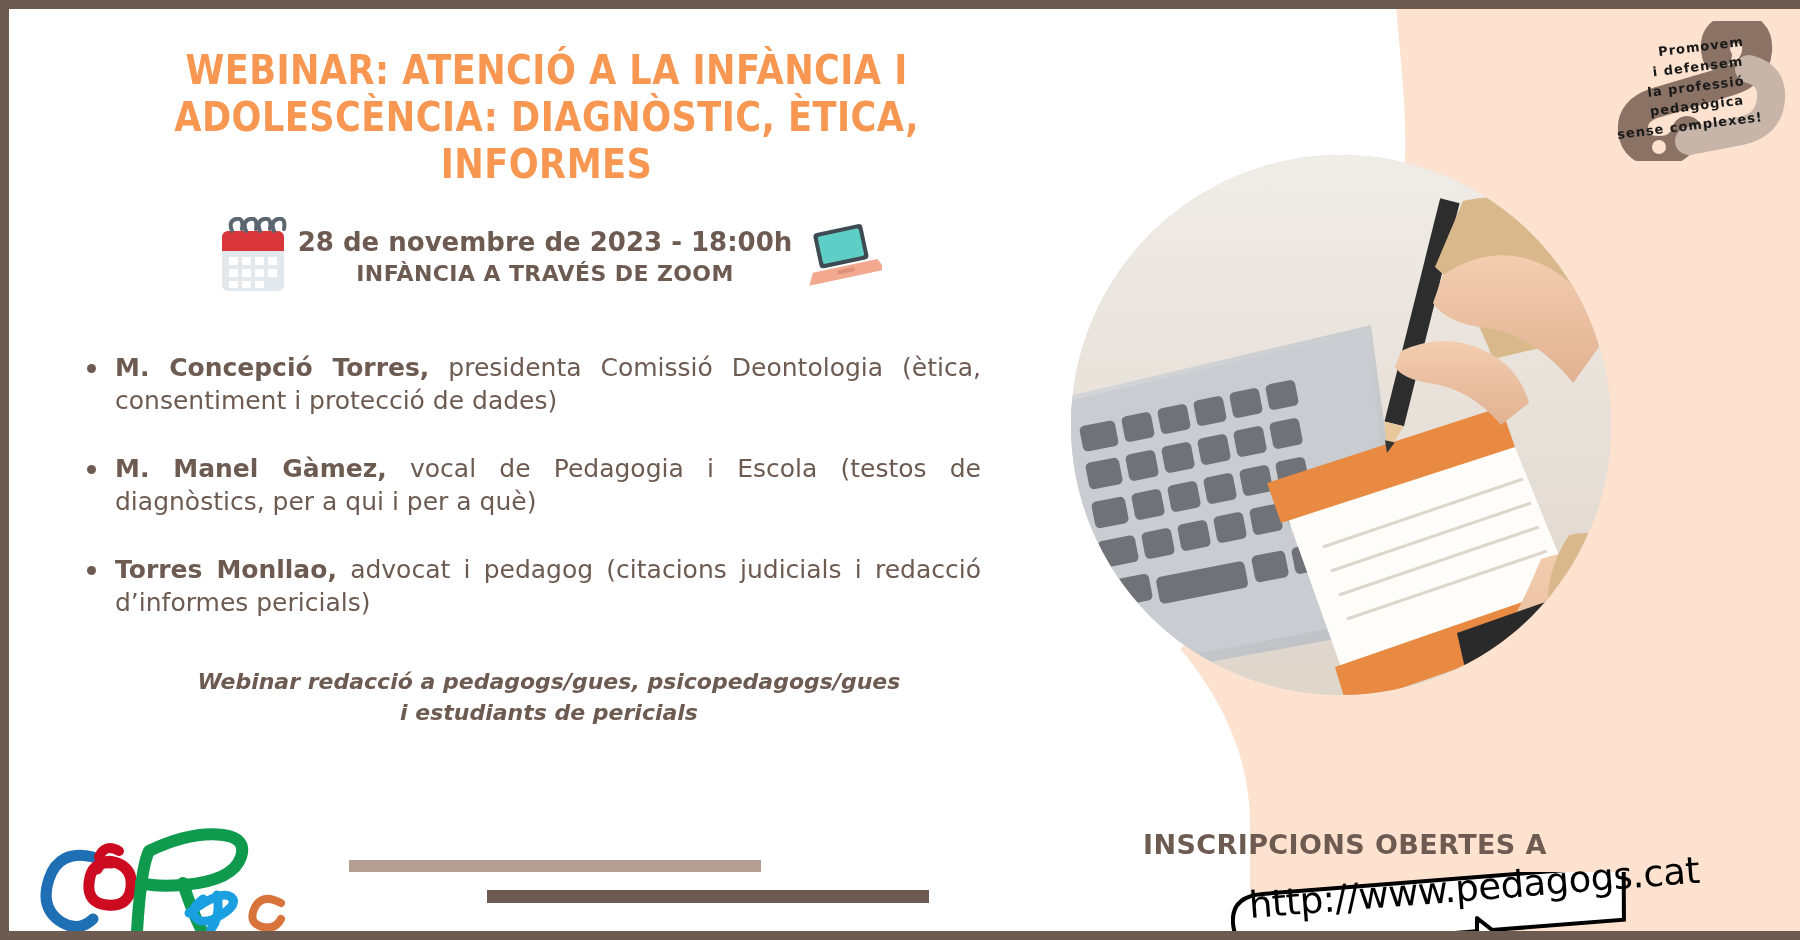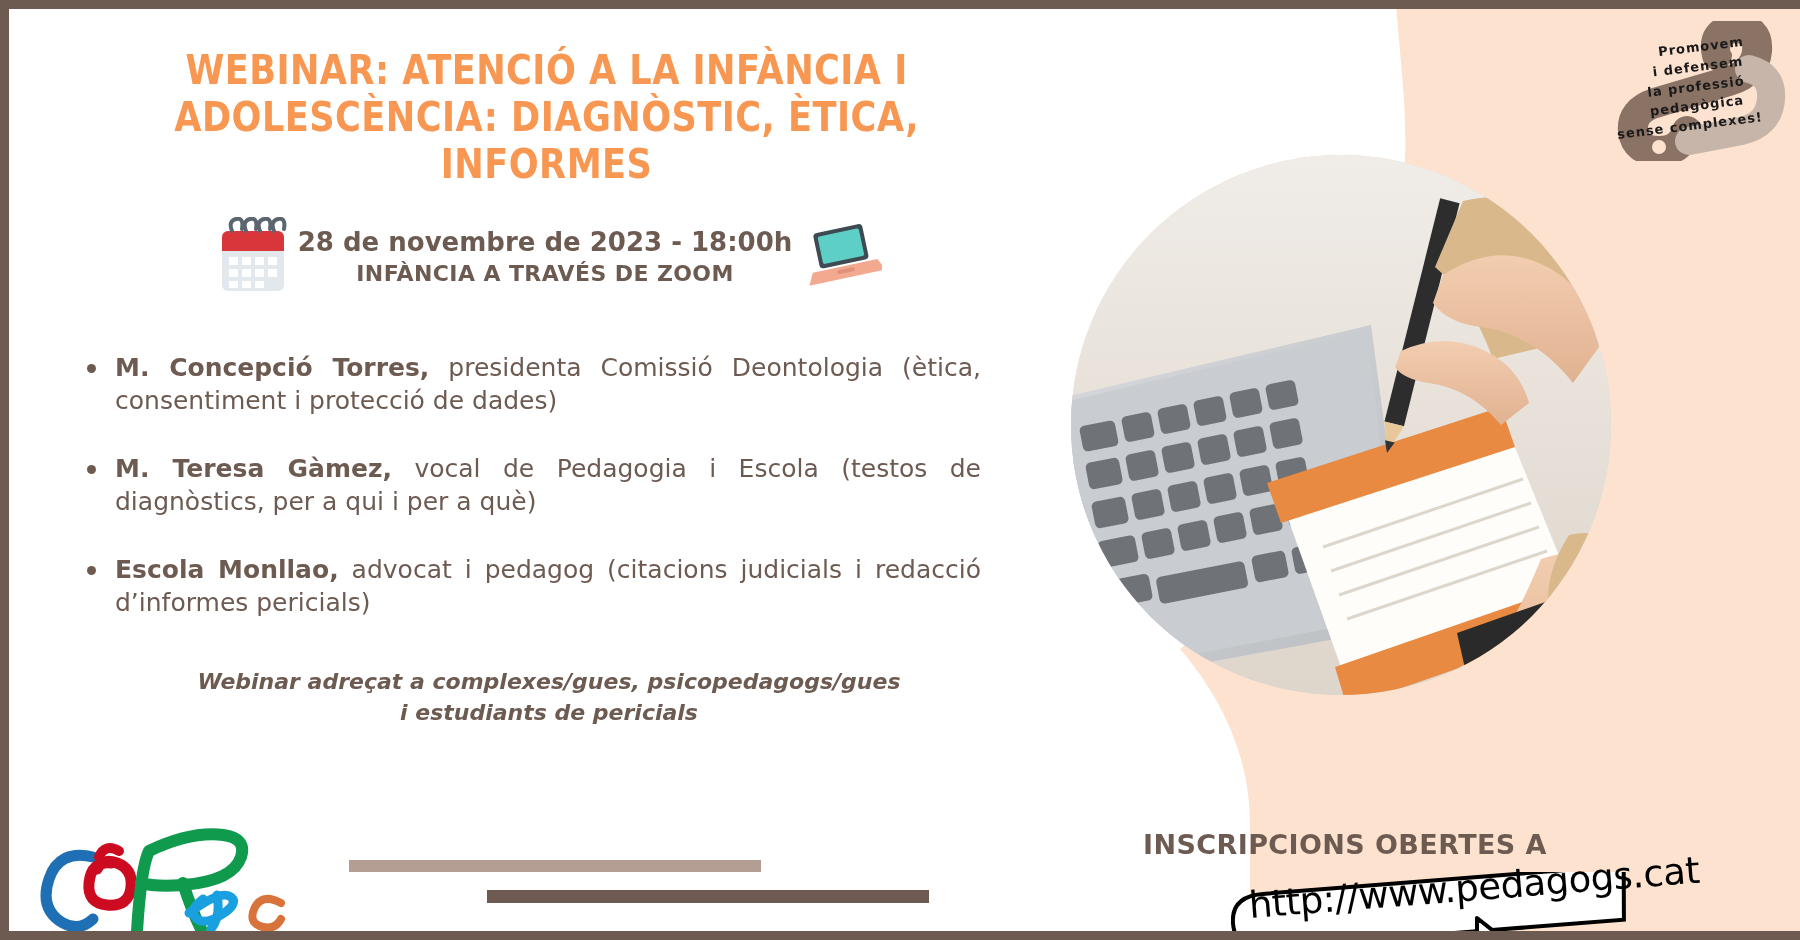--- a/index.html
+++ b/index.html
@@ -402,29 +402,29 @@
           </g>
         </svg>
       </span>
     </div>
 
     <ul class="bullets">
       <li>
         <b>M. Concepció Torres,</b><span> presidenta Comissió Deontologia (ètica, consentiment i protecció de dades)</span>
       </li>
       <li>
-        <b>M. Teresa Gàmez,</b><span> vocal de Pedagogia i Escola (testos de diagnòstics, per a qui i per a què)</span>
+        <b>M. Manel Gàmez,</b><span> vocal de Pedagogia i Escola (testos de diagnòstics, per a qui i per a què)</span>
       </li>
       <li>
-        <b>Escola Monllao,</b><span> advocat i pedagog (citacions judicials i redacció d’informes pericials)</span>
+        <b>Torres Monllao,</b><span> advocat i pedagog (citacions judicials i redacció d’informes pericials)</span>
       </li>
     </ul>
 
     <div class="note">
-      <div>Webinar adreçat a complexes/gues, psicopedagogs/gues</div>
+      <div>Webinar redacció a pedagogs/gues, psicopedagogs/gues</div>
       <div>i estudiants de pericials</div>
     </div>
 
     <div class="logo-wrap">
       <svg width="270" height="115" viewBox="0 0 270 115">
         <g fill="none" stroke-linecap="round" stroke-linejoin="round">
           <path d="M56 36 q-34 -8 -44 22 q-10 30 14 44 q16 9 30 -4" stroke="#1f6fb5" stroke-width="11"></path>
           <path d="M74 42 q-20 -2 -22 20 q-2 20 18 22 q22 2 24 -18 q2 -18 -14 -24 q-14 -5 -20 6" stroke="#cc0a20" stroke-width="11"></path>
           <path d="M62 36 q6 -14 20 -6" stroke="#cc0a20" stroke-width="10"></path>
           <path d="M100 110 q4 -64 12 -80 q42 -20 74 -16 q24 3 18 22 q-8 24 -58 28 q-28 2 -42 -2" stroke="#0f9a4e" stroke-width="12"></path>

